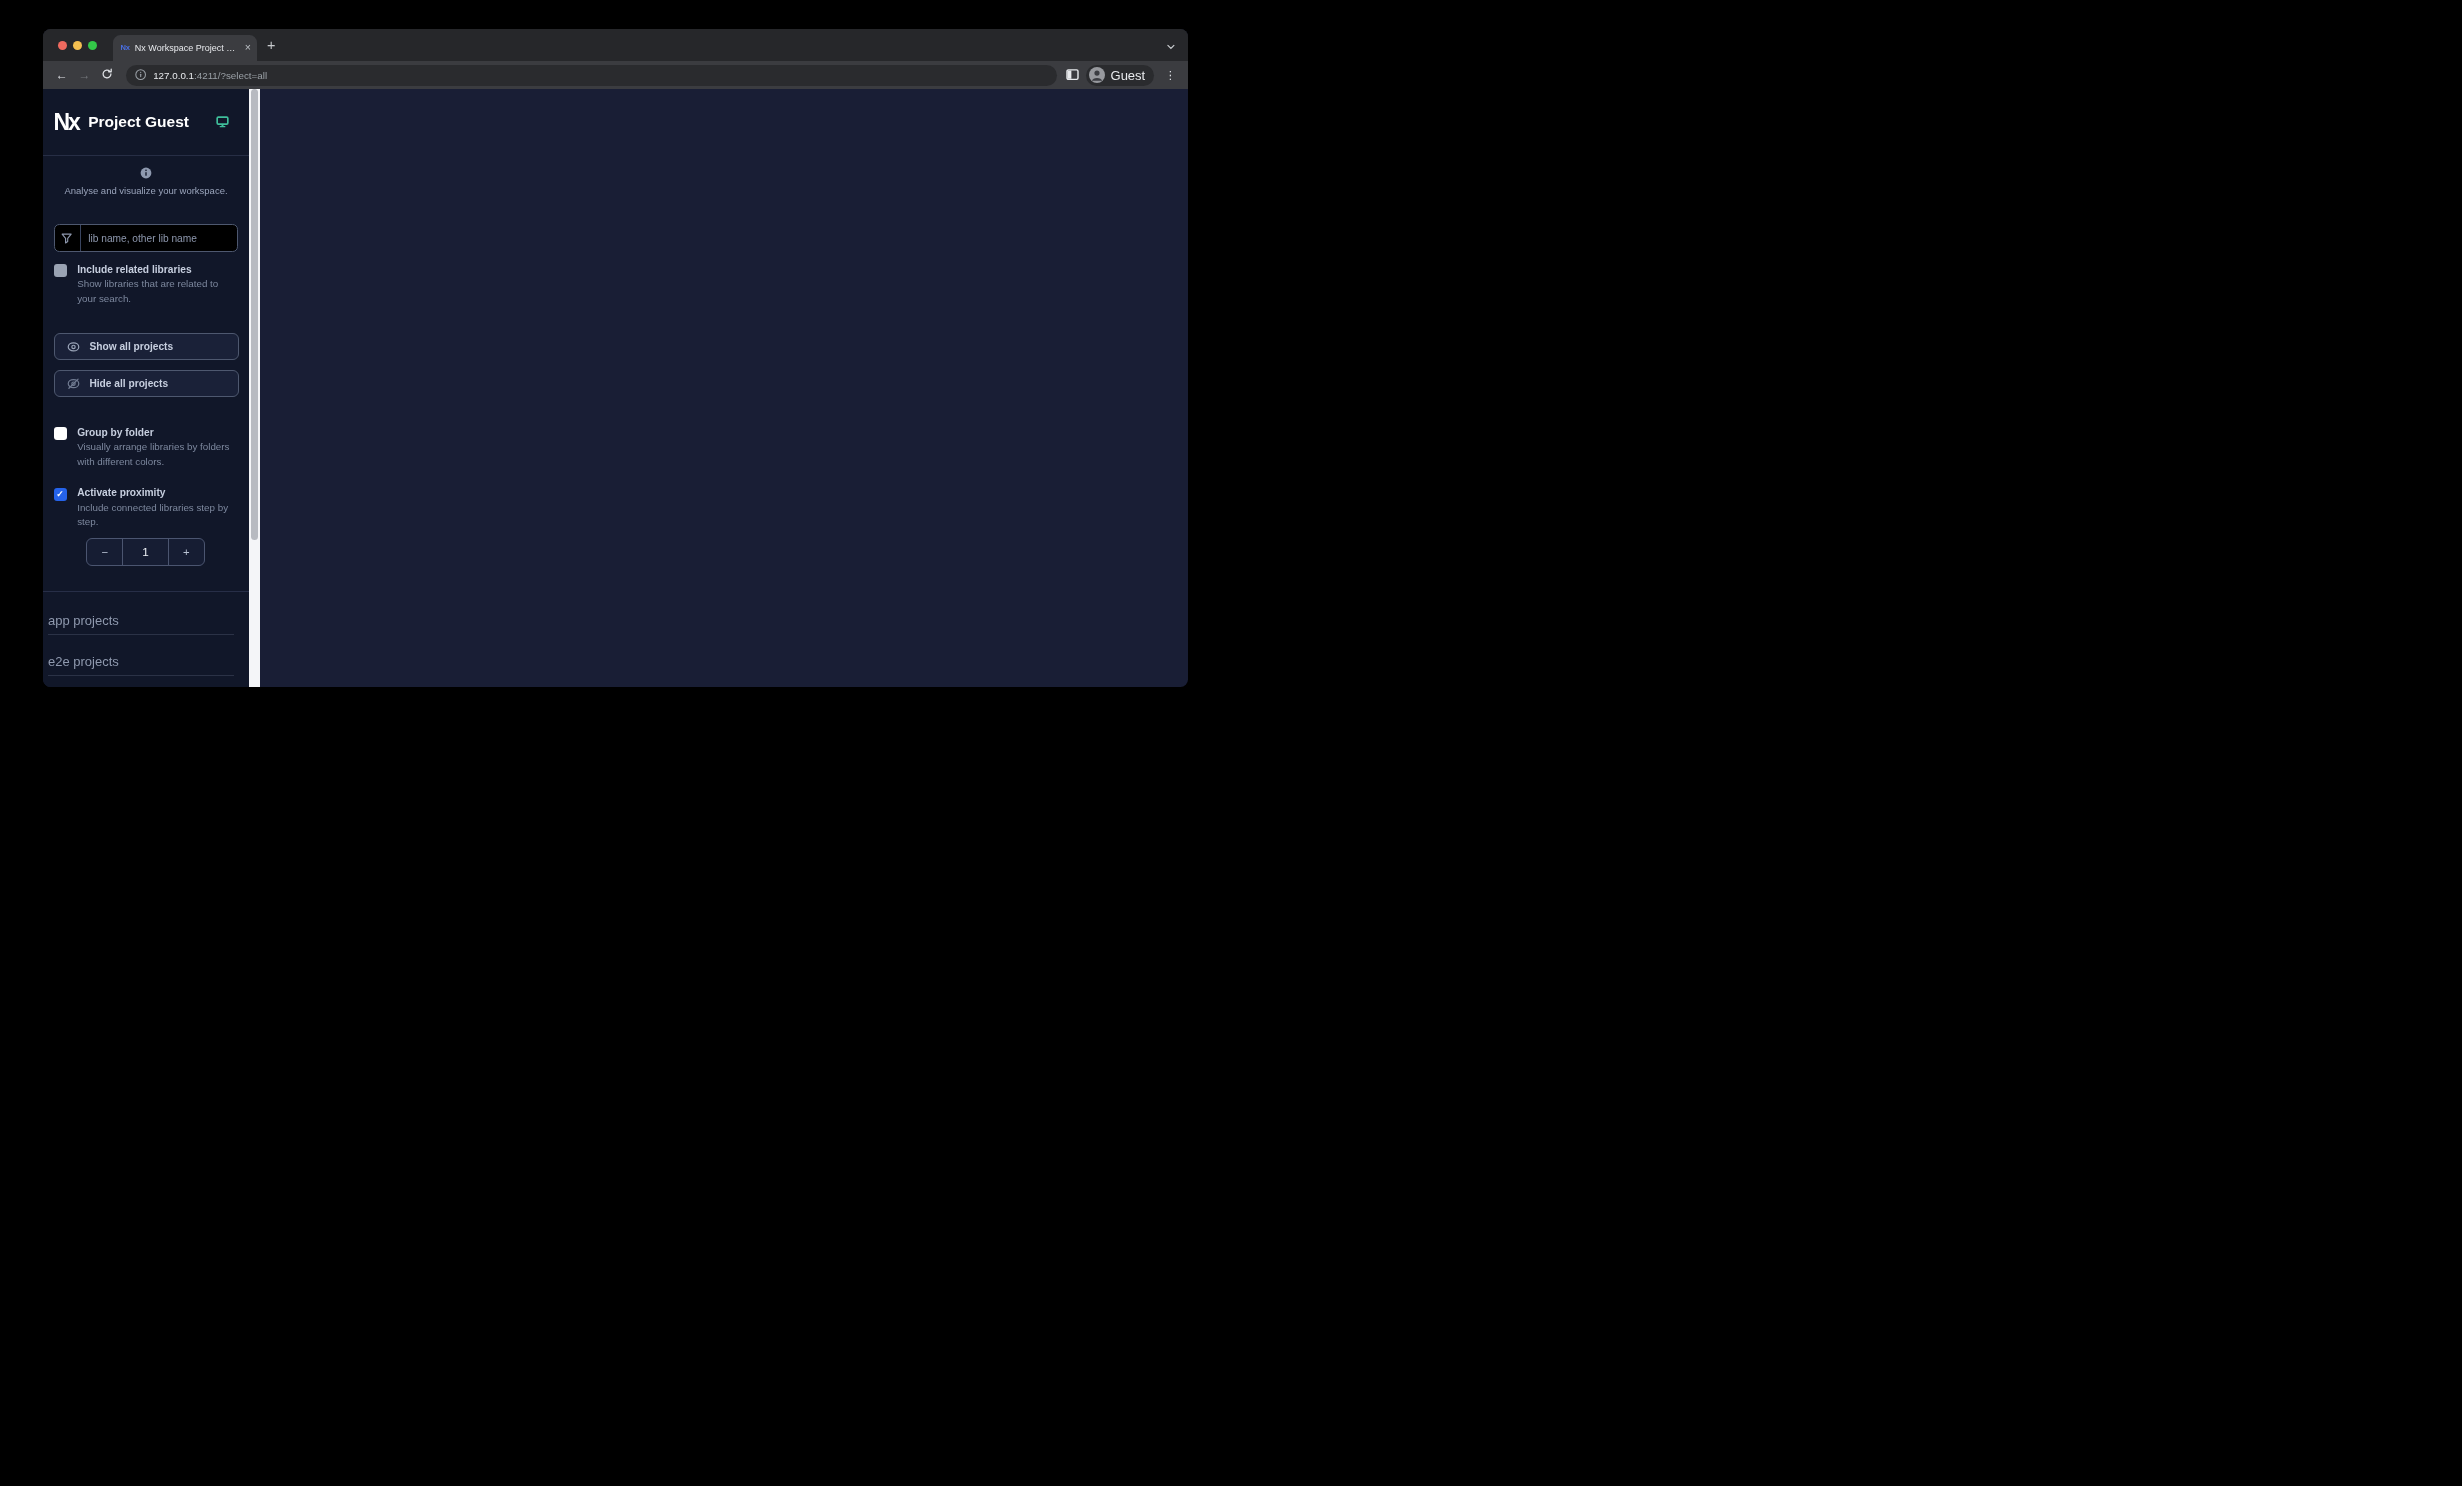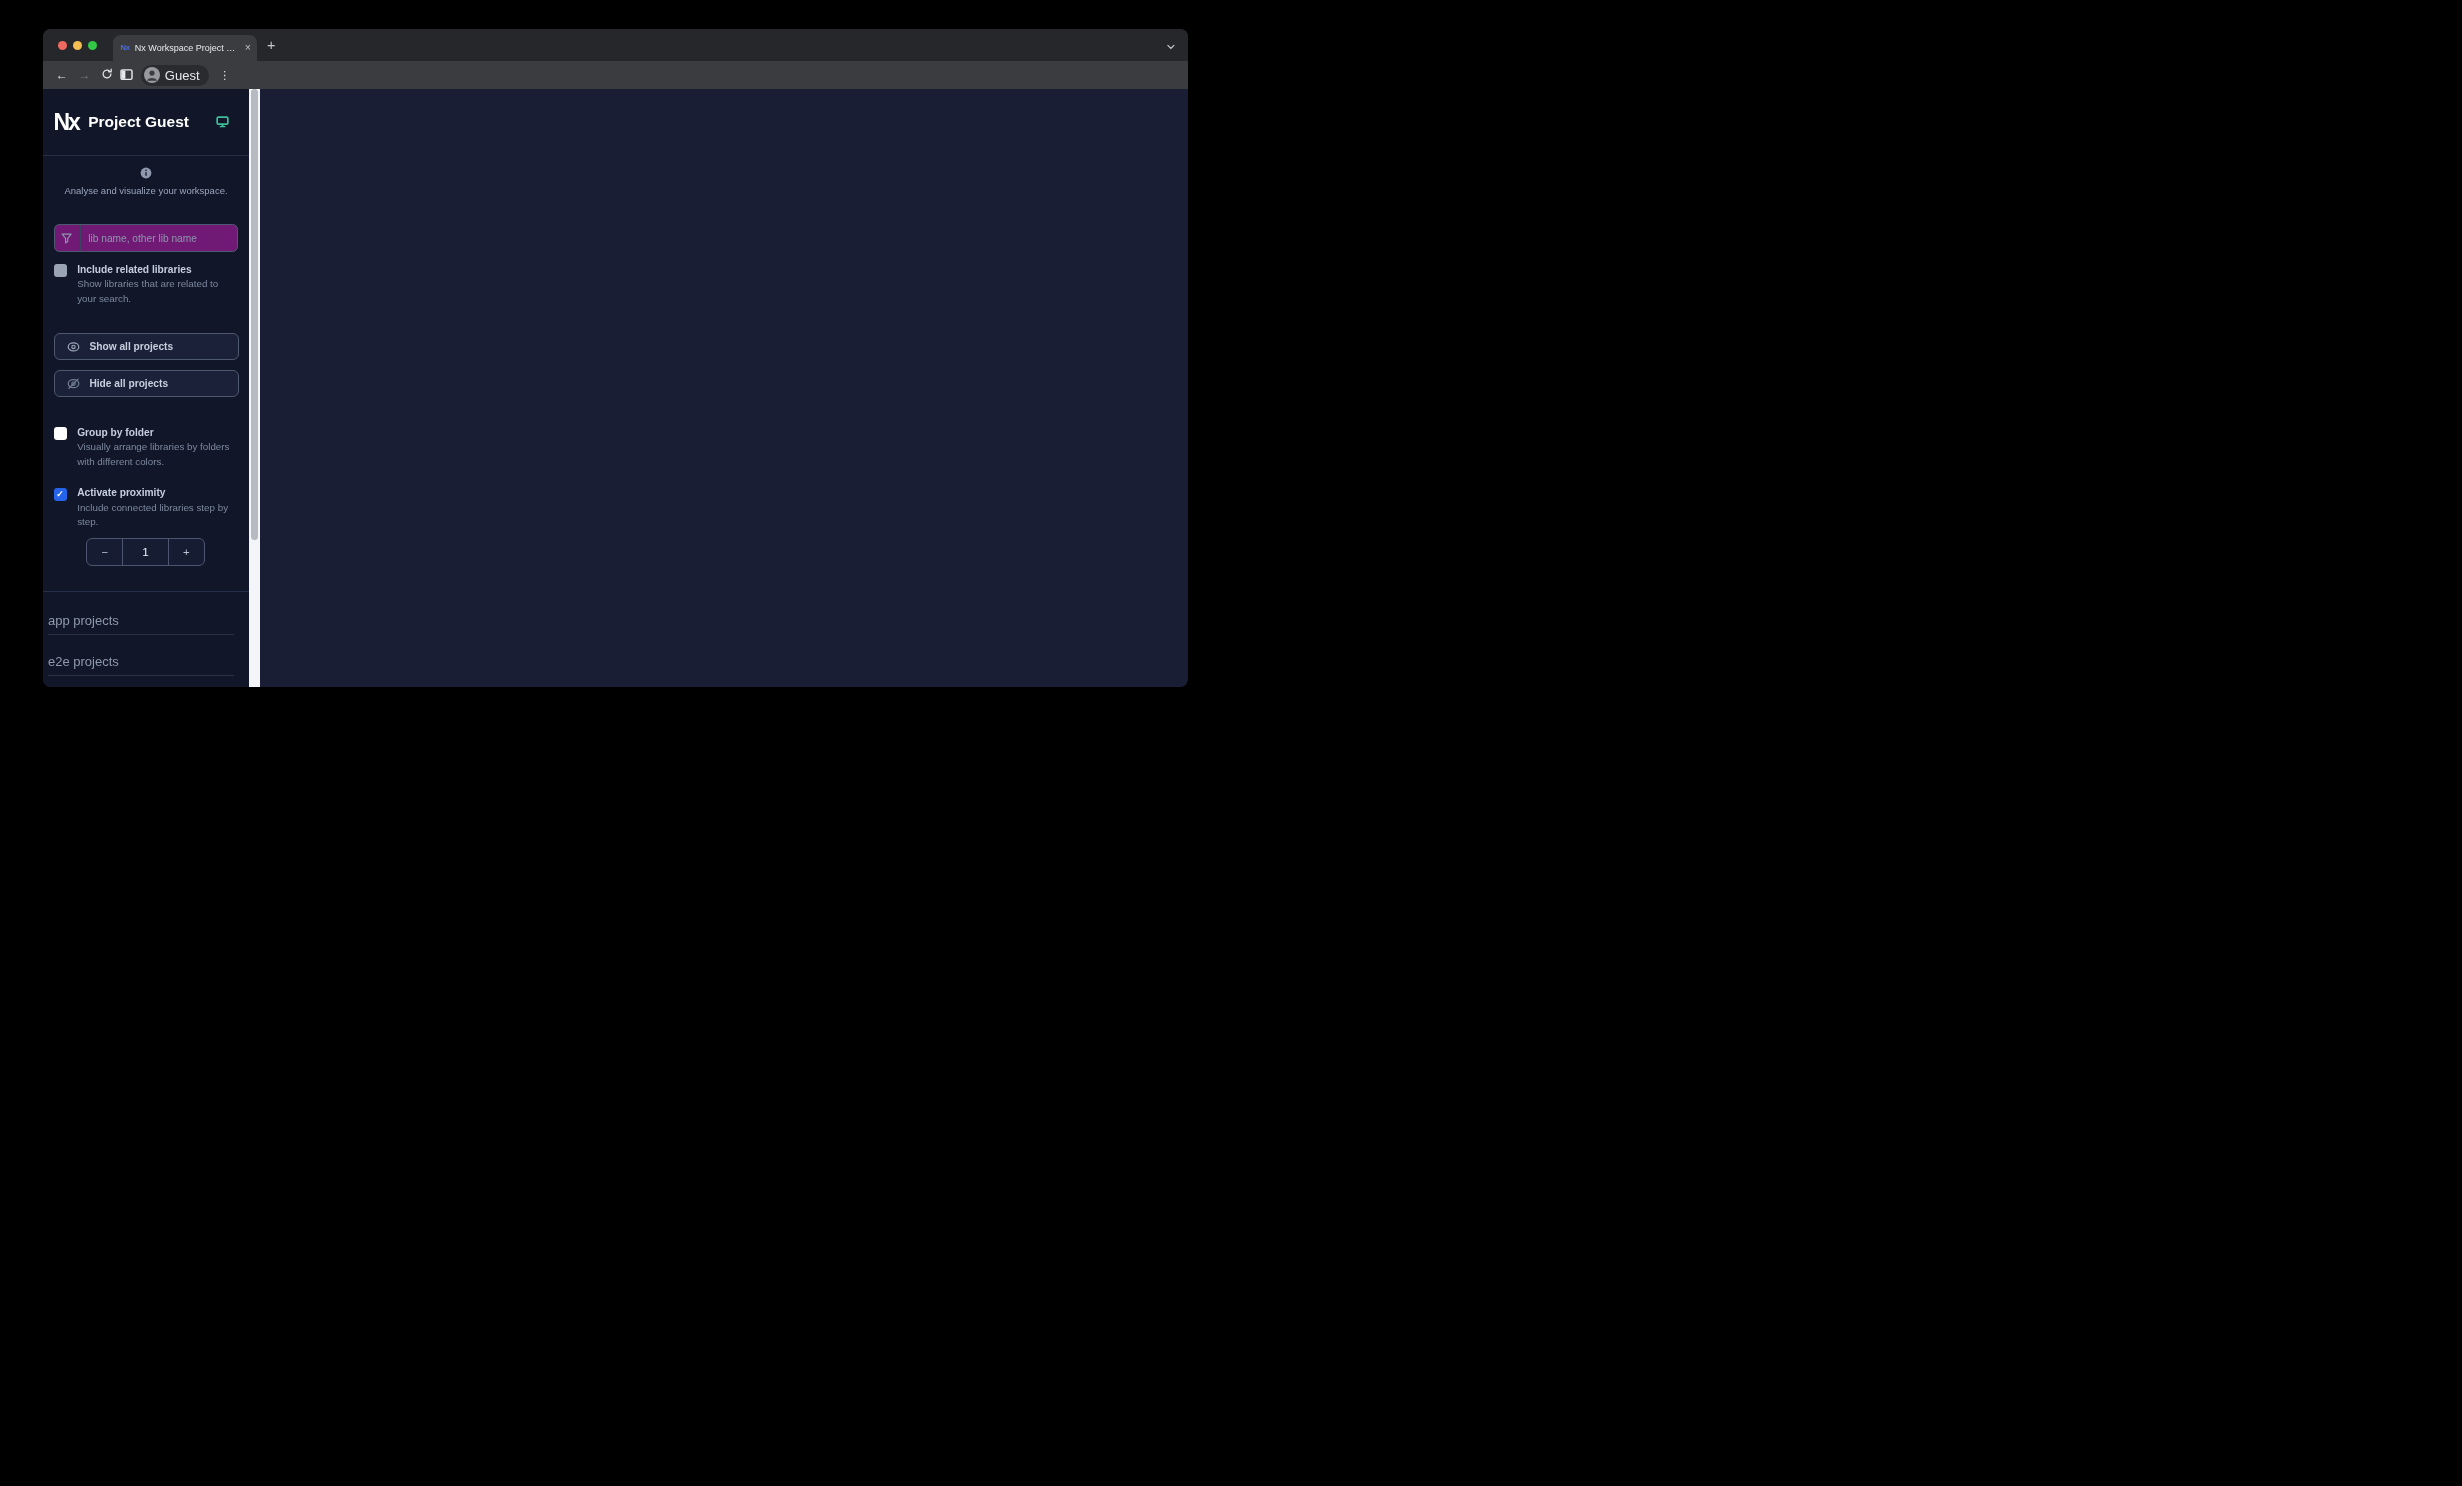--- a/index.html
+++ b/index.html
@@ -48,21 +48,21 @@
   
   .sidebar { width:206px; flex:none; background:#111729; color:#c7cfdf; overflow:hidden; }
   .sb-header { height:67px; display:flex; align-items:center; padding:0 19.7px 0 10.6px;
     border-bottom:0.8px solid #272e45; }
   .nx-logo { font-size:23px; font-weight:700; color:#fff; letter-spacing:-2.3px; flex:none; }
   .sb-title { font-size:15.5px; font-weight:700; color:#fff; margin-left:9.8px; flex:1; }
   .sb-info { display:flex; align-items:center; gap:6.8px; margin:10.6px 10.6px 0;flex-direction:column; }
   .sb-info .txt { font-size:9.5px; color:#9aa4bb; }
 
   .searchbox { margin:28px 10.6px 0; height:28px; border:0.8px solid #4e586f; border-radius:5.3px;
-    background:#701a75; display:flex; align-items:stretch; overflow:hidden; }
+    background:#000000; display:flex; align-items:stretch; overflow:hidden; }
   .funnel-cell { width:26px; display:flex; align-items:center; justify-content:center;
     border-right:0.8px solid #39445f; flex:none; }
   .searchbox input { flex:1; min-width:0; background:transparent; border:none; outline:none;
     color:#c7cfdf; font-size:10.2px; padding:0 7.6px; font-family:"Liberation Sans",sans-serif; }
   .searchbox input::placeholder { color:#8d97ad; opacity:1; }
 
   .row { display:flex; padding:0 10.6px; gap:10.6px; }
   .cb { width:13px; height:13px; border-radius:3px; flex:none; margin-top:0.8px;
     text-align:center; line-height:13px; font-size:9px; font-weight:700; }
   .cb.gray { background:#9aa3b3; }
@@ -132,20 +132,28 @@
 
     <div class="toolbar">
       <span class="nav-ico">←</span>
       <span class="nav-ico dim">→</span>
       <span class="nav-ico">
         <svg width="12" height="12" viewBox="0 0 16 16">
             <path d="M13.2 8a5.2 5.2 0 1 1-1.5-3.7" stroke="#dfe1e5" stroke-width="1.7" fill="none" stroke-linecap="round"></path>
             <path d="M13.6 1.6 v3.4 h-3.4" stroke="#dfe1e5" stroke-width="1.7" fill="none" stroke-linecap="round" stroke-linejoin="round"></path>
           </svg>
       </span>
+      <div class="addressbar">
+        <svg width="11.3" height="11.3" viewBox="0 0 15 15">
+            <circle cx="7.5" cy="7.5" r="6.4" stroke="#9aa0a6" stroke-width="1.4" fill="none"></circle>
+            <rect x="6.8" y="6.4" width="1.5" height="4.4" rx="0.7" fill="#9aa0a6"></rect>
+            <rect x="6.8" y="3.6" width="1.5" height="1.6" rx="0.7" fill="#9aa0a6"></rect>
+          </svg>
+        <span class="url"><span class="host">127.0.0.1</span><span class="rest">:4211/?select=all</span></span>
+      </div>
       <span style="flex:none; display:flex;">
         <svg width="13" height="11.3" viewBox="0 0 17 15">
             <rect x="1.2" y="1.2" width="14.6" height="12.6" rx="1.8" stroke="#e8eaed" stroke-width="1.9" fill="none"></rect>
             <rect x="2" y="2" width="5" height="11" fill="#e8eaed"></rect>
           </svg>
       </span>
       <div class="profile-pill">
         <span class="avatar">
           <svg width="16" height="16" viewBox="0 0 21 21">
               <circle cx="10.5" cy="8" r="3.4" fill="#3b3d42"></circle>

